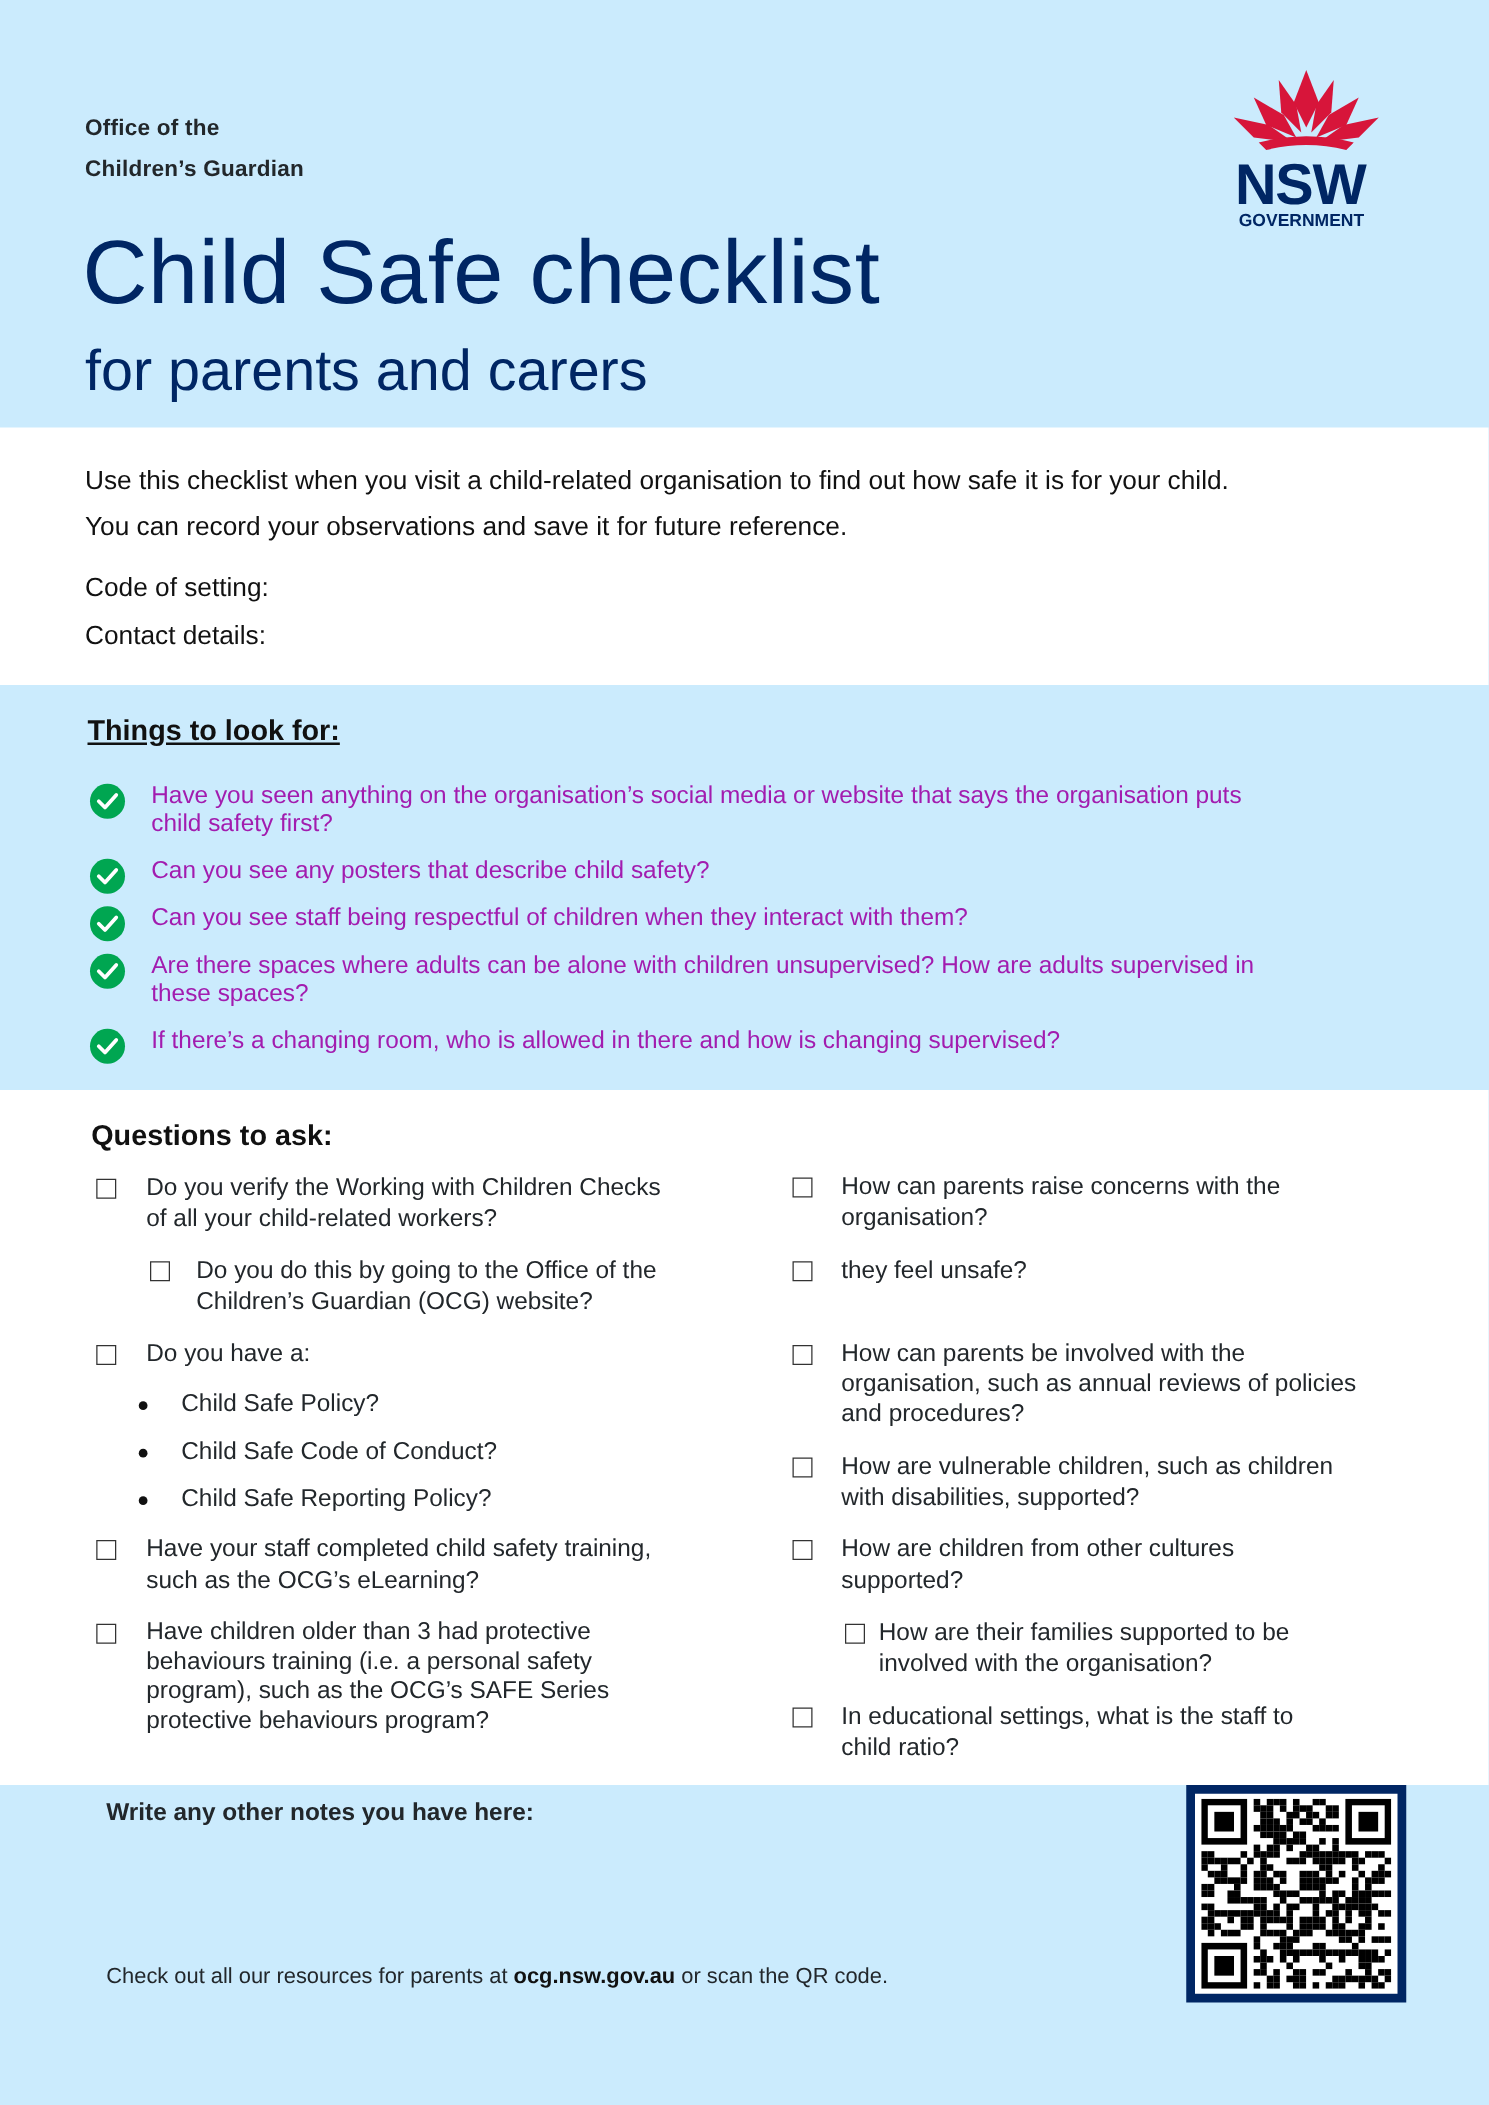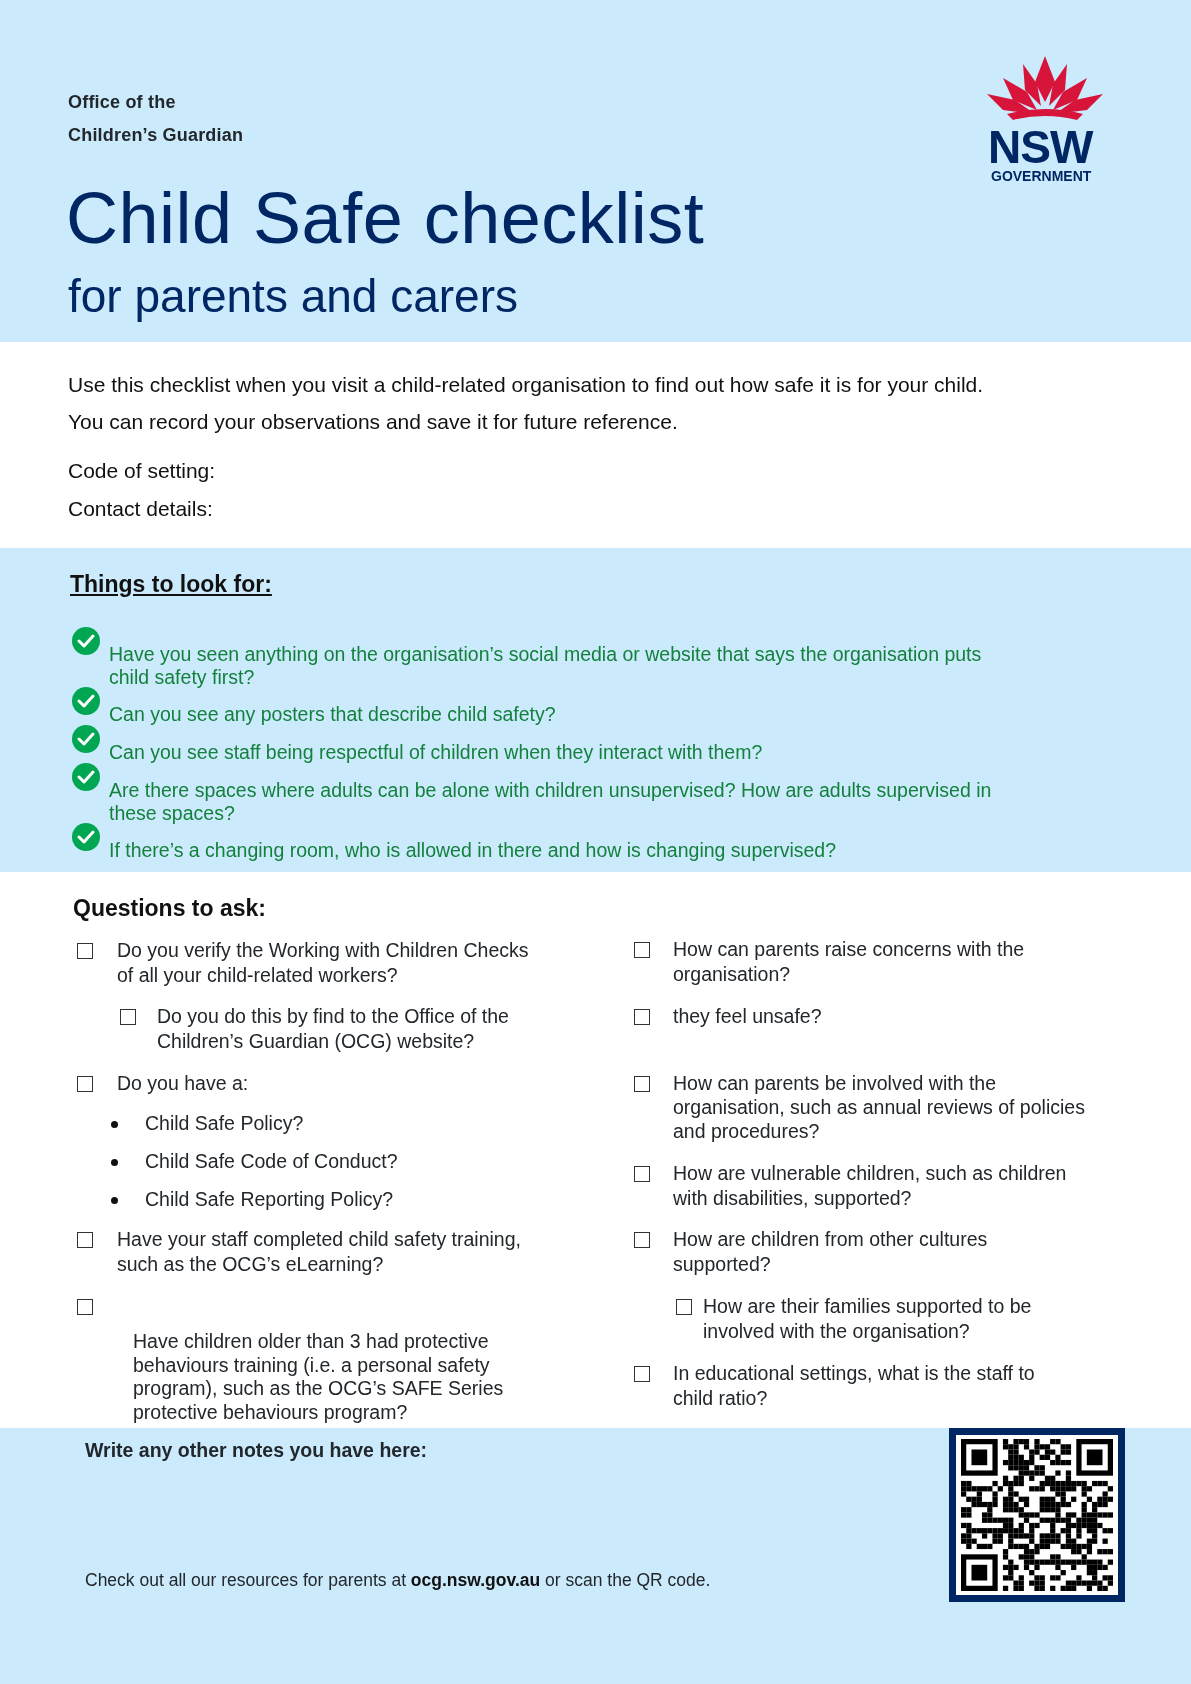--- a/index.html
+++ b/index.html
@@ -18,21 +18,21 @@
   .logo { position:absolute; left:985px; top:54px; width:120px; height:130px; }
   .logo .nsw { position:absolute; left:3px; top:70px; font-size:46px; font-weight:bold; color:#002664; letter-spacing:-1px; line-height:46px; }
   .logo .gov { position:absolute; left:6px; top:115px; font-size:14px; font-weight:bold; color:#002664; letter-spacing:0px; line-height:14px; }
 
   .intro-p { position:absolute; left:68px; font-size:21px; color:#111; line-height:26px; }
 
   .sec-title { position:absolute; font-size:23px; font-weight:bold; color:#111; }
   .look-item { position:absolute; left:72px; width:1020px; }
   .look-item .tick { position:absolute; left:0; top:2px; width:28px; height:28px; border-radius:50%; background:#00a651; }
   .look-item .tick svg { position:absolute; left:5px; top:6px; }
-  .look-item .txt { position:absolute; left:37px; top:0; width:1000px; font-size:19.5px; line-height:23px; color:#15803d;margin-top:18px; }
+  .look-item .txt { position:absolute; left:49px; top:0; width:1000px; font-size:19.5px; line-height:23px; color:#a21caf; }
 
   .q { position:absolute; font-size:19.5px; line-height:25px; color:#22272b; }
   .q .box { position:absolute; left:0; top:5px; width:16px; height:16px; border:1.5px solid #333; box-sizing:border-box; background:#fff; }
   .q .txt { position:absolute; top:0; }
   .bul { position:absolute; font-size:19.5px; line-height:25px; color:#22272b; }
   .bul .dot { position:absolute; left:0; top:10px; width:7px; height:7px; border-radius:50%; background:#111; }
   .bul .txt { position:absolute; left:34px; top:0; white-space:nowrap; }
 
   .notes-label { position:absolute; left:85px; top:1439px; font-size:19.5px; font-weight:bold; color:#22272b; }
   .res { position:absolute; left:85px; top:1570px; font-size:17.5px; color:#22272b; white-space:nowrap; }
@@ -140,21 +140,21 @@
 <div class="q" style="left:77px; top:938px; width:520px;">
   <span class="box"></span>
   <div class="txt" style="left:40px;">
       <div>Do you verify the Working with Children Checks</div>
       <div>of all your child-related workers?</div>
     </div>
 </div>
 <div class="q" style="left:120px; top:1004px; width:480px;">
   <span class="box"></span>
   <div class="txt" style="left:37px;">
-      <div>Do you do this by find to the Office of the</div>
+      <div>Do you do this by going to the Office of the</div>
       <div>Children’s Guardian (OCG) website?</div>
     </div>
 </div>
 <div class="q" style="left:77px; top:1071px; width:520px;">
   <span class="box"></span>
   <div class="txt" style="left:40px;">
       <div>Do you have a:</div>
     </div>
 </div>
 <div class="bul" style="left:111px; top:1111px;">
@@ -171,21 +171,21 @@
   </div>
 <div class="q" style="left:77px; top:1227px; width:520px;">
   <span class="box"></span>
   <div class="txt" style="left:40px;">
       <div>Have your staff completed child safety training,</div>
       <div>such as the OCG’s eLearning?</div>
     </div>
 </div>
 <div class="q" style="left:77px; top:1294px; width:520px; line-height:23.5px;">
   <span class="box"></span>
-  <div class="txt" style="left:56px;margin-top:36px;">
+  <div class="txt" style="left:40px;">
       <div>Have children older than 3 had protective</div>
       <div>behaviours training (i.e. a personal safety</div>
       <div>program), such as the OCG’s SAFE Series</div>
       <div>protective behaviours program?</div>
     </div>
 </div>
 
 <div class="q" style="left:634px; top:937px; width:520px;">
   <span class="box"></span>
   <div class="txt" style="left:39px;">

